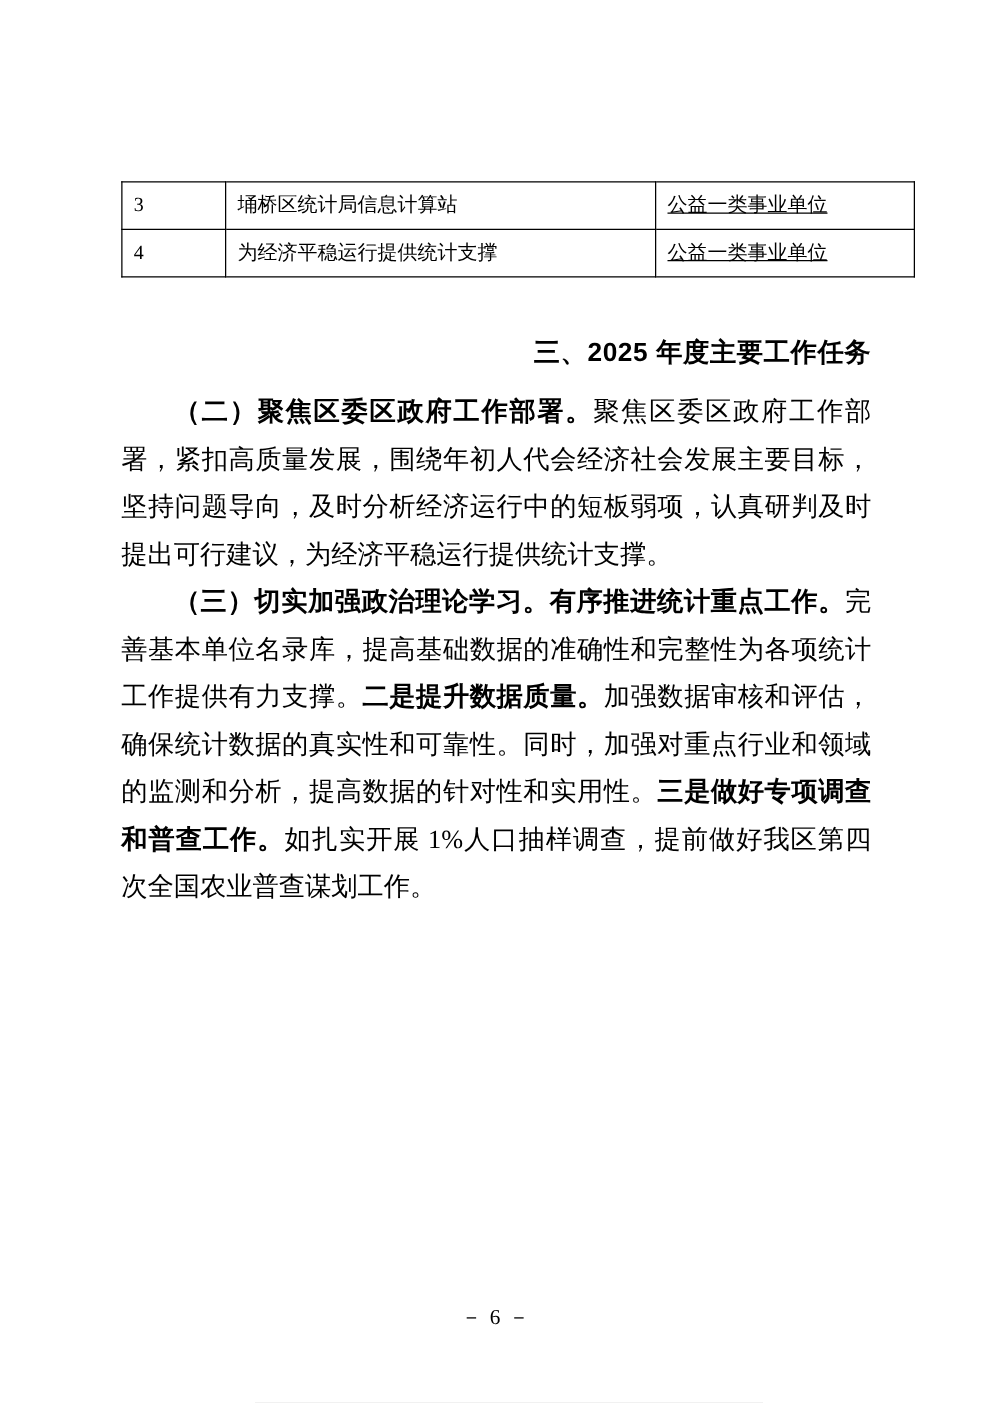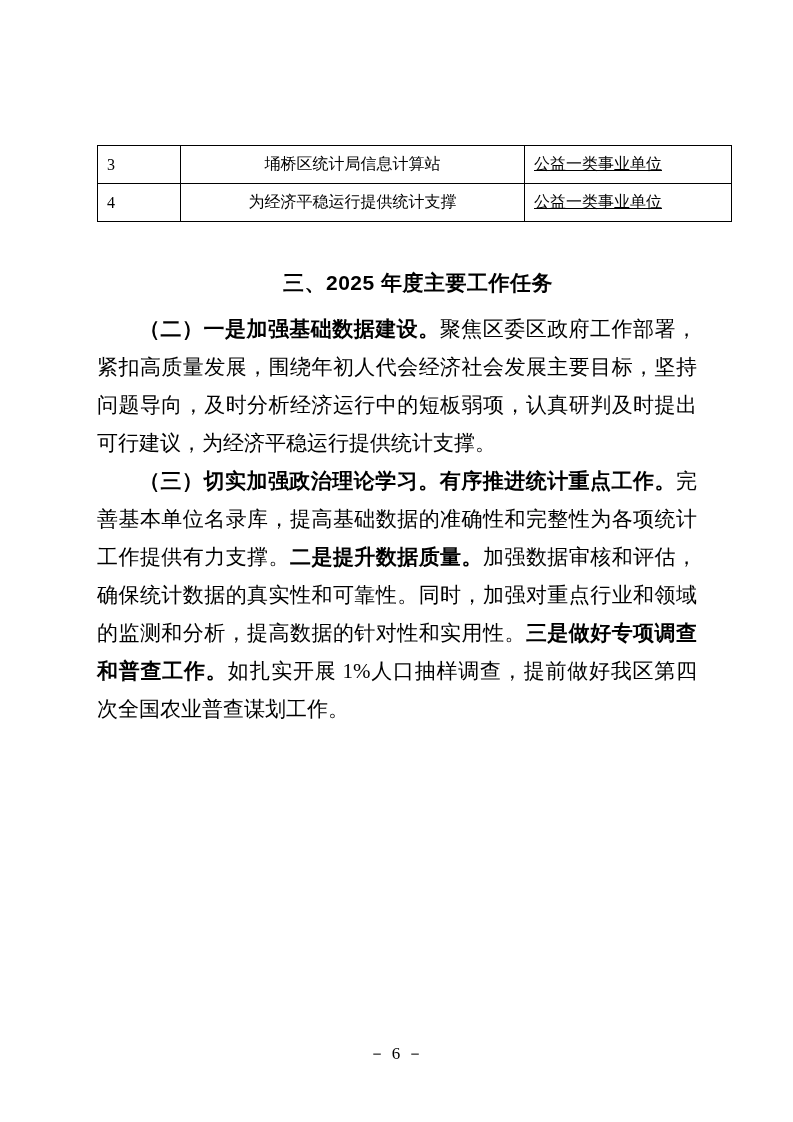--- a/index.html
+++ b/index.html
@@ -29,40 +29,40 @@
   }
   table.org-table td {
     border: 1px solid #000;
     height: 38px;
     padding: 0 9px;
     vertical-align: middle;
     overflow: hidden;
     white-space: nowrap;
   }
   td.col-index { width: 83px; }
-  td.col-name  { width: 344px; text-align: center; }
+  td.col-name  { width: 344px; }
   td.col-type  { width: 207px; text-decoration: underline; }
   .content {
     position: absolute;
     left: 97px;
     top: 264px;
     width: 600px;
     font-size: 21px;
     line-height: 38px;
     text-align: justify;
     text-justify: inter-ideograph;
   }
   .heading {
     font-weight: bold;
     text-indent: 2em;
     margin: 0 0 8px 0;
     font-family: "Liberation Sans", "DejaVu Sans", sans-serif;
     font-size: 21px;
     letter-spacing: 0.5px;
-    text-align: center;
+    text-align: right;
   }
   p.para {
     margin: 0;
     text-indent: 2em;
   }
   .b { font-weight: bold; }
   .page-num {
     position: absolute;
     left: 0;
     right: 0;
@@ -91,19 +91,19 @@
             <td class="col-name">为经济平稳运行提供统计支撑</td>
             <td class="col-type">公益一类事业单位</td>
           </tr>
         </tbody>
     </table>
   </div>
 
   <div class="content">
     <h3 class="heading">三、2025 年度主要工作任务</h3>
 
-      <p class="para"><span class="b">（二）一是加强基础数据建设。</span><span>聚焦区委区政府工作部署，紧扣高质量发展，围绕年初人代会经济社会发展主要目标，坚持问题导向，及时分析经济运行中的短板弱项，认真研判及时提出可行建议，为经济平稳运行提供统计支撑。</span></p>
+      <p class="para"><span class="b">（二）聚焦区委区政府工作部署。</span><span>聚焦区委区政府工作部署，紧扣高质量发展，围绕年初人代会经济社会发展主要目标，坚持问题导向，及时分析经济运行中的短板弱项，认真研判及时提出可行建议，为经济平稳运行提供统计支撑。</span></p>
       <p class="para"><span class="b">（三）切实加强政治理论学习。</span><span class="b">有序推进统计重点工作。</span><span>完善基本单位名录库，提高基础数据的准确性和完整性为各项统计工作提供有力支撑。</span><span class="b">二是提升数据质量。</span><span>加强数据审核和评估，确保统计数据的真实性和可靠性。同时，加强对重点行业和领域的监测和分析，提高数据的针对性和实用性。</span><span class="b">三是做好专项调查和普查工作。</span><span>如扎实开展 1%人口抽样调查，提前做好我区第四次全国农业普查谋划工作。</span></p>
     </div>
 
   <div class="page-num">－ 6 －</div>
 
 </div>
 
 </body></html>

